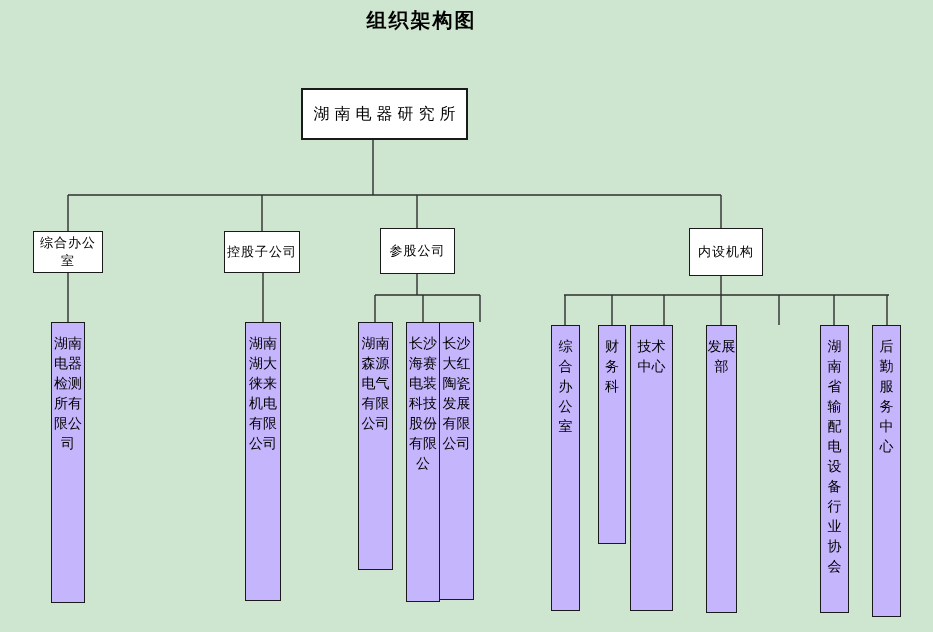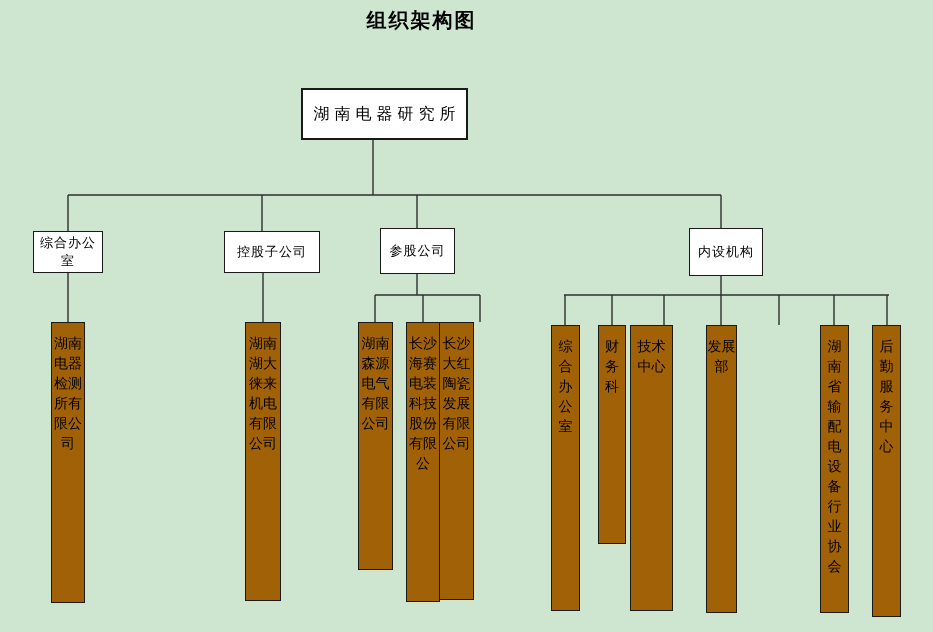--- a/index.html
+++ b/index.html
@@ -38,21 +38,21 @@
     letter-spacing:1px;
   }
   .box.root{
     border-width:2px;
     font-size:16px;
     letter-spacing:5px;
     padding-left:5px; 
   }
   .vbox{
     position:absolute;
-    background:#a16207;
+    background:#c4b5fd;
     border:1px solid #1a1a1a;
     box-sizing:border-box;
     font-size:14px;
     line-height:20px;
     text-align:center;
     padding-top:10px;
     word-break:break-all;
     overflow:hidden;
   }
 </style>
@@ -70,21 +70,21 @@
     <path d="M68,273 V322 M263,273 V322" stroke="#2f2f2f" stroke-width="1.4" fill="none"></path>
 
     <path d="M417,274 V295 M375,295 H480 M375,295 V322 M423,295 V322 M480,295 V322" stroke="#2f2f2f" stroke-width="1.4" fill="none"></path>
 
     <path d="M721,276 V295 M564,295 H889 M565,295 V325 M612,295 V325 M664,295 V325 M721,295 V325 M779,295 V325 M834,295 V325 M887,295 V325" stroke="#2f2f2f" stroke-width="1.4" fill="none"></path>
   </svg>
 
   <div class="box root" style="left:301px;top:88px;width:167px;height:52px">湖南电器研究所</div>
 
   <div class="box" style="left:33px;top:231px;width:70px;height:42px">综合办公室</div>
-  <div class="box" style="left:224px;top:231px;width:96px;height:42px">控股子公司</div>
+  <div class="box" style="left:224px;top:231px;width:76px;height:42px">控股子公司</div>
   <div class="box" style="left:380px;top:228px;width:75px;height:46px">参股公司</div>
   <div class="box" style="left:689px;top:228px;width:74px;height:48px">内设机构</div>
 
   <div class="vbox" style="left:51px;top:322px;width:34px;height:281px">湖南电器检测所有限公司</div>
 
   <div class="vbox" style="left:245px;top:322px;width:36px;height:279px">湖南湖大徕来机电有限公司</div>
 
   <div class="vbox" style="left:358px;top:322px;width:35px;height:248px">湖南森源电气有限公司</div>
   <div class="vbox" style="left:406px;top:322px;width:34px;height:280px">长沙海赛电装科技股份有限公</div>
   <div class="vbox" style="left:439px;top:322px;width:35px;height:278px">长沙大红陶瓷发展有限公司</div>

